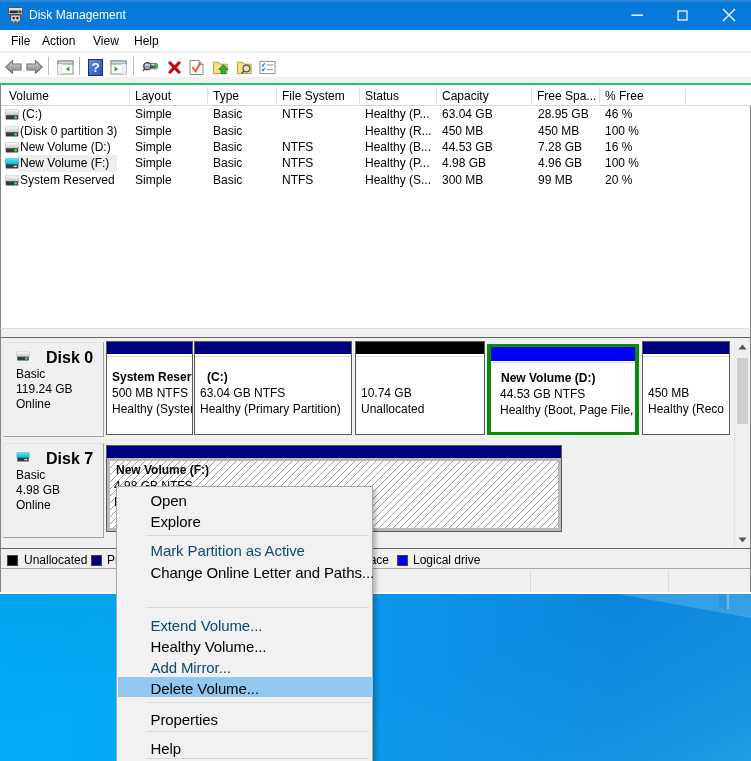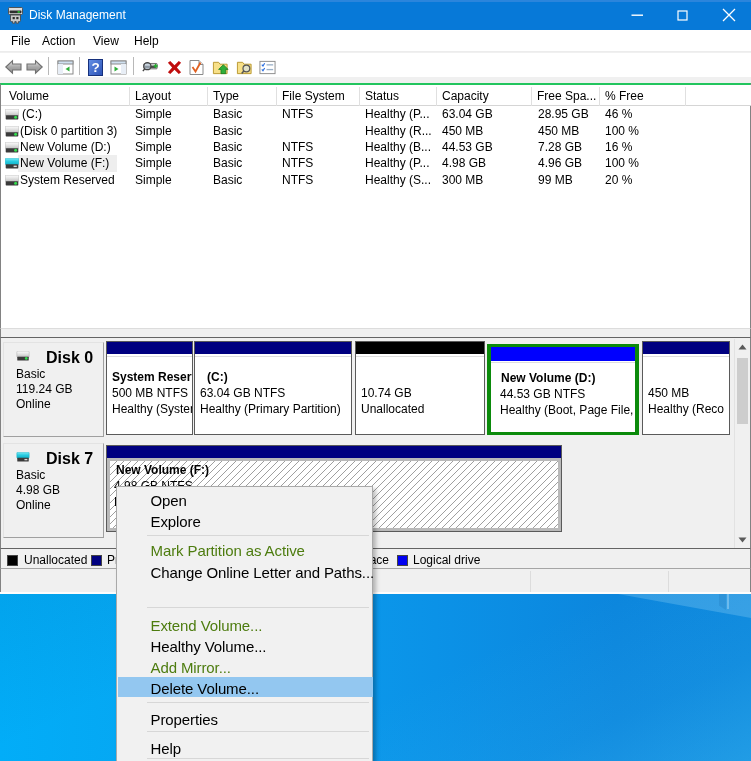--- a/index.html
+++ b/index.html
@@ -67,21 +67,21 @@
   border-top:1px solid #a5a5a5; border-left:1px solid #828282; border-right:1px solid #828282; }
 #statusbar .ssep { position:absolute; top:2px; width:1px; height:21px; background:#dcdcdc; }
 #botedge { position:absolute; left:0; top:592px; width:751px; height:2px; background:#fdfdfd; }
 
 
 #ctx { position:absolute; left:116px; top:486px; width:257px; height:276px;
   background:#f1f1f1; border:1px solid #a9a9a9; border-bottom:none;
   box-shadow:3px 3px 4px rgba(0,0,0,0.25); }
 .mi { position:absolute; left:1px; width:255px; height:21px; font-size:15px; }
 .mi span { position:absolute; left:32.5px; top:3px; white-space:nowrap; letter-spacing:-0.1px; }
-.mi.dis { color:#4d7c0f; }
+.mi.dis { color:#0c4a6e; }
 .mi.hl { background:#93c7f0; }
 .msep { position:absolute; left:30px; width:222px; height:1px; background:#d7d7d7; }
 </style>
 </head>
 <body>
 
 <svg width="0" height="0" style="position:absolute">
   <defs>
     <linearGradient id="dg" x1="0" y1="0" x2="0" y2="1">
       <stop offset="0" stop-color="#fdfdfd"></stop>

